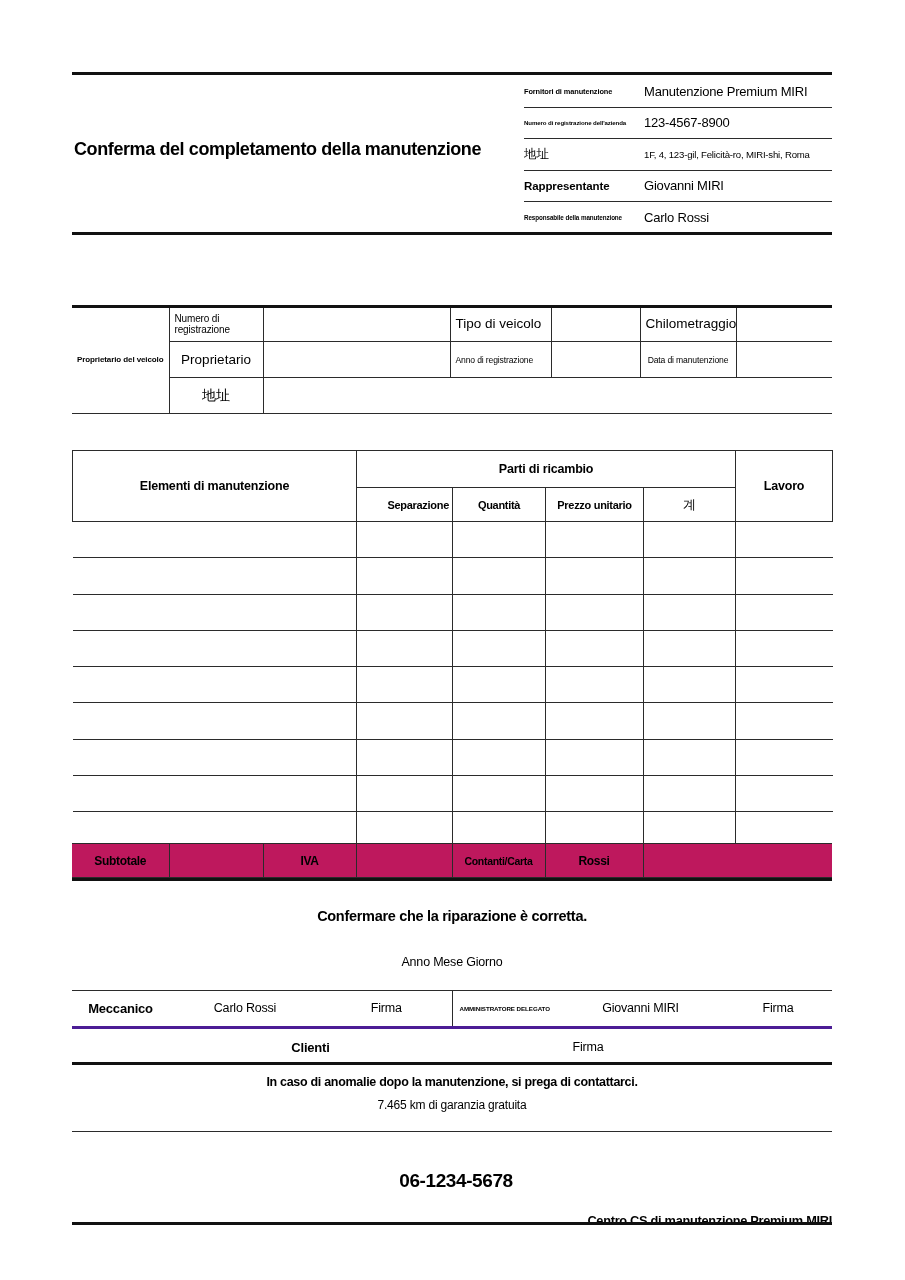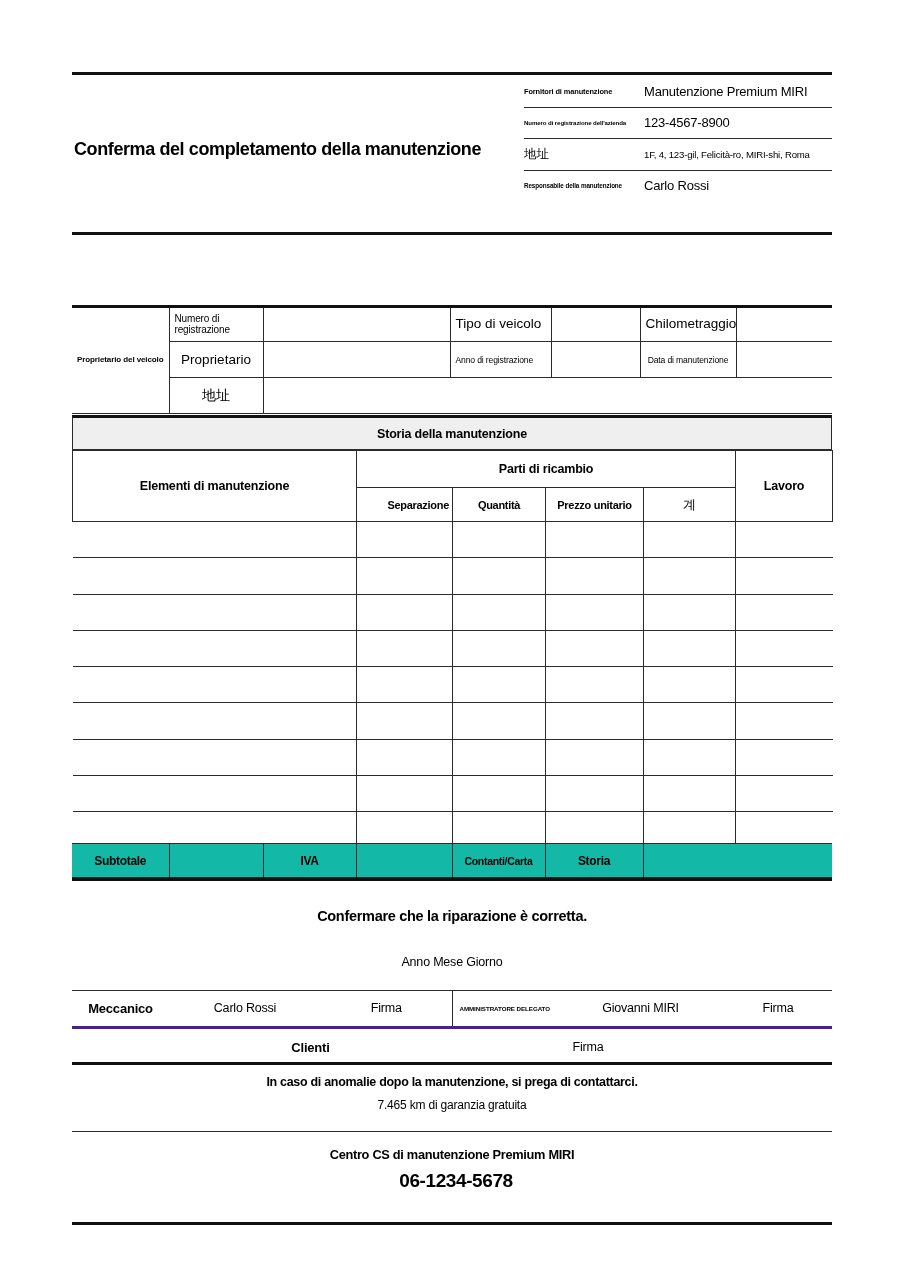--- a/index.html
+++ b/index.html
@@ -169,21 +169,21 @@
     width: 760px;
   }
   .totals table {
     width: 760px;
     border-collapse: collapse;
     table-layout: fixed;
   }
   .totals td {
     border: 1px solid #2b2b2b;
     height: 33px;
-    background: #14b8a6;
+    background: #be185d;
     text-align: center;
     font-size: 12px;
     font-weight: bold;
     letter-spacing: -0.3px;
     padding: 0 2px;
     margin-top: 20px;
   }
   .totals td.blank { font-weight: normal; }
   .totals-rule {
     position: absolute; left: 0; top: 35px; width: 760px;
@@ -263,23 +263,23 @@
     letter-spacing: -0.2px;
   }
   .notice-rule {
     position: absolute; left: 0; top: 1131px; width: 760px;
     border-top: 1px solid #2b2b2b;
   }
 
   
   .foot1 {
     position: absolute;
-    left: 0; top: 1147px;
-    width: 760px;
-    text-align: center;
+    left: 0; top: 1213px;
+    width: 760px;
+    text-align: right;
     font-size: 12.8px;
     font-weight: bold;
     letter-spacing: -0.3px;
   }
   .foot2 {
     position: absolute;
     left: 4px; top: 1170px;
     width: 760px;
     text-align: center;
     font-size: 19px;
@@ -307,20 +307,24 @@
         <td class="info-label">Fornitori di manutenzione</td>
         <td class="info-value">Manutenzione Premium MIRI</td>
       </tr>
       <tr>
         <td class="info-label" style="font-size:6.1px;">Numero di registrazione dell'azienda</td>
         <td class="info-value">123-4567-8900</td>
       </tr>
       <tr>
         <td class="info-label lbl-cjk">地址</td>
         <td class="info-value val-sm">1F, 4, 123-gil, Felicità-ro, MIRI-shi, Roma</td>
+      </tr>
+      <tr>
+        <td class="info-label lbl-lg">Rappresentante</td>
+        <td class="info-value">Giovanni MIRI</td>
       </tr>
       <tr>
         <td class="info-label" style="font-size:6.3px;border-bottom:none;">Responsabile della manutenzione</td>
         <td class="info-value" style="border-bottom:none;">Carlo Rossi</td>
       </tr>
     </tbody>
       </table>
 
     <div class="header-bottom-rule"></div>
   </div>
@@ -356,23 +360,20 @@
         <td class="noright"></td>
       </tr>
       <tr>
         <td class="lab-cjk">地址</td>
         <td class="noright" colspan="5"></td>
       </tr>
     </tbody>
       </table>
   </div>
 
-  <div class="hist-band">
-    <span>Storia della manutenzione</span>
-  </div>
 
   <div class="hist">
     <table>
       <colgroup>
         <col style="width:284px">
           <col style="width:96px">
           <col style="width:93px">
         <col style="width:98px">
           <col style="width:92px">
           <col style="width:97px">
@@ -478,21 +479,21 @@
           <col style="width:98px">
           <col style="width:189px">
       </colgroup>
       <tbody>
           <tr>
         <td style="border-left:none;">Subtotale</td>
         <td class="blank"></td>
         <td>IVA</td>
         <td class="blank"></td>
         <td style="font-size:10.5px;">Contanti/Carta</td>
-        <td>Storia</td>
+        <td>Rossi</td>
         <td class="blank" style="border-right:none;"></td>
       </tr>
     </tbody>
       </table>
     <div class="totals-rule"></div>
   </div>
 
   <div class="confirm-title">Confermare che la riparazione è corretta.</div>
   <div class="date-line">Anno Mese Giorno</div>
 

